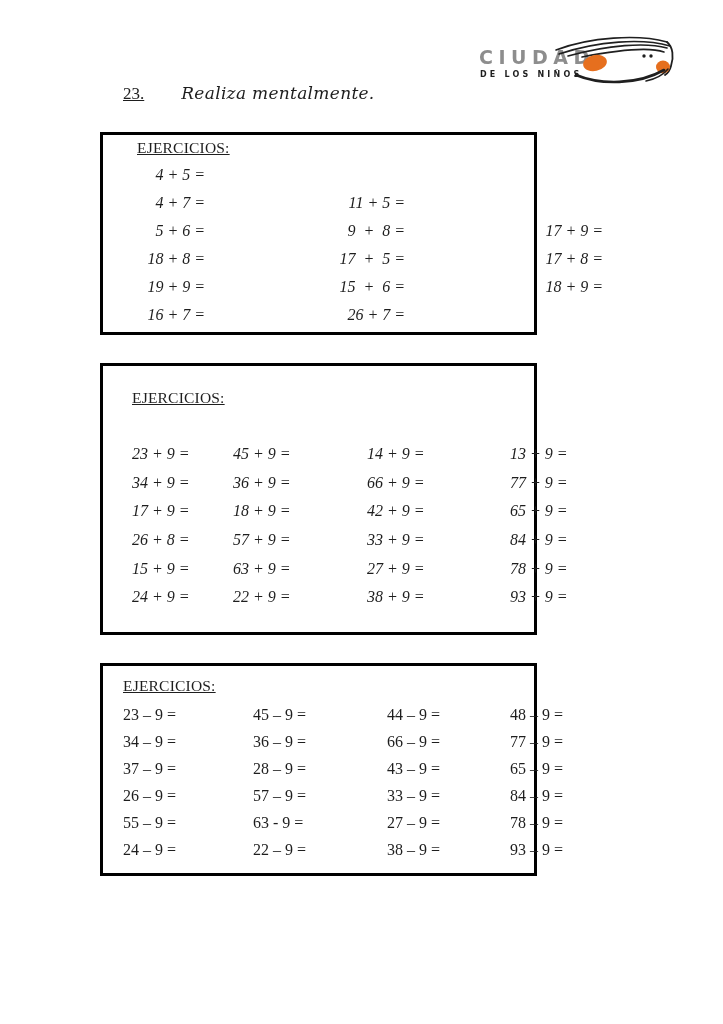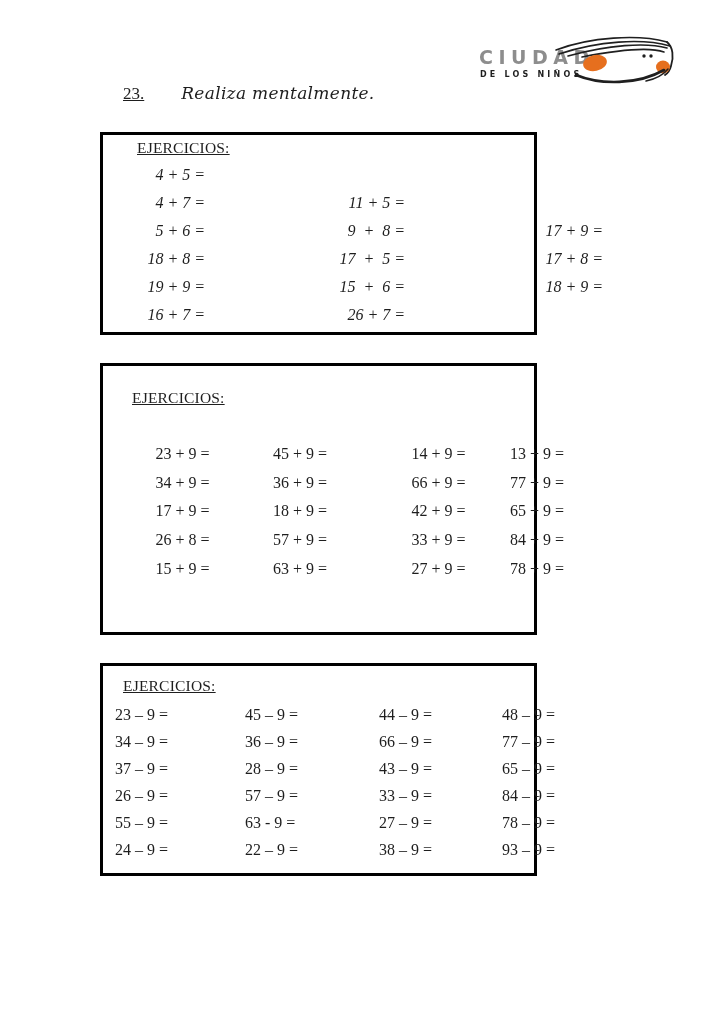--- a/index.html
+++ b/index.html
@@ -42,25 +42,25 @@
   .box1{top:132px;height:203px;}
   .box1 .box-heading{margin:4px 0 0 34px;}
   .rows1{margin-top:4px;}
   .rows1 .row{grid-template-columns:102px 200px 198px;height:28px;font-style:italic;}
   .rows1 .row span{text-align:right;}
 
   .box2{top:363px;height:272px;}
   .box2 .box-heading{margin:23px 0 0 29px;}
   .rows2{margin-top:33px;padding-left:29px;}
   .rows2 .row{grid-template-columns:101px 134px 143px auto;height:28.6px;}
-  .rows2 .row span{text-align:center;}
+  .rows2 .row span{text-align:left;font-style:italic;}
 
   .box3{top:663px;height:213px;}
   .box3 .box-heading{margin:11px 0 0 20px;}
-  .rows3{margin-top:6px;padding-left:12px;}
+  .rows3{margin-top:6px;padding-left:20px;}
   .rows3 .row{grid-template-columns:130px 134px 123px auto;height:27px;}
   .rows3 .row span{text-align:left;}
 </style>
 </head>
 <body>
 
 <div class="page">
 
   <svg class="logo" viewBox="0 0 220 62" xmlns="http://www.w3.org/2000/svg">
     <text x="19" y="35" font-family="DejaVu Sans, sans-serif" font-size="19" font-weight="bold" letter-spacing="5.5" fill="#8D8D8D">CIUDAD</text>
@@ -146,20 +146,26 @@
           <span>57 + 9 =</span>
           <span>33 + 9 =</span>
           <span>84 + 9 =</span>
         </div>
         <div class="row">
           <span>15 + 9 =</span>
           <span>63 + 9 =</span>
           <span>27 + 9 =</span>
           <span>78 + 9 =</span>
         </div>
+        <div class="row">
+          <span>24 + 9 =</span>
+          <span>22 + 9 =</span>
+          <span>38 + 9 =</span>
+          <span>93 + 9 =</span>
+        </div>
       </div>
   </div>
 
   <div class="box box3">
     <div class="box-heading">EJERCICIOS:</div>
     <div class="rows rows3">
         <div class="row">
           <span>23 – 9 =</span>
           <span>45 – 9 =</span>
           <span>44 – 9 =</span>

